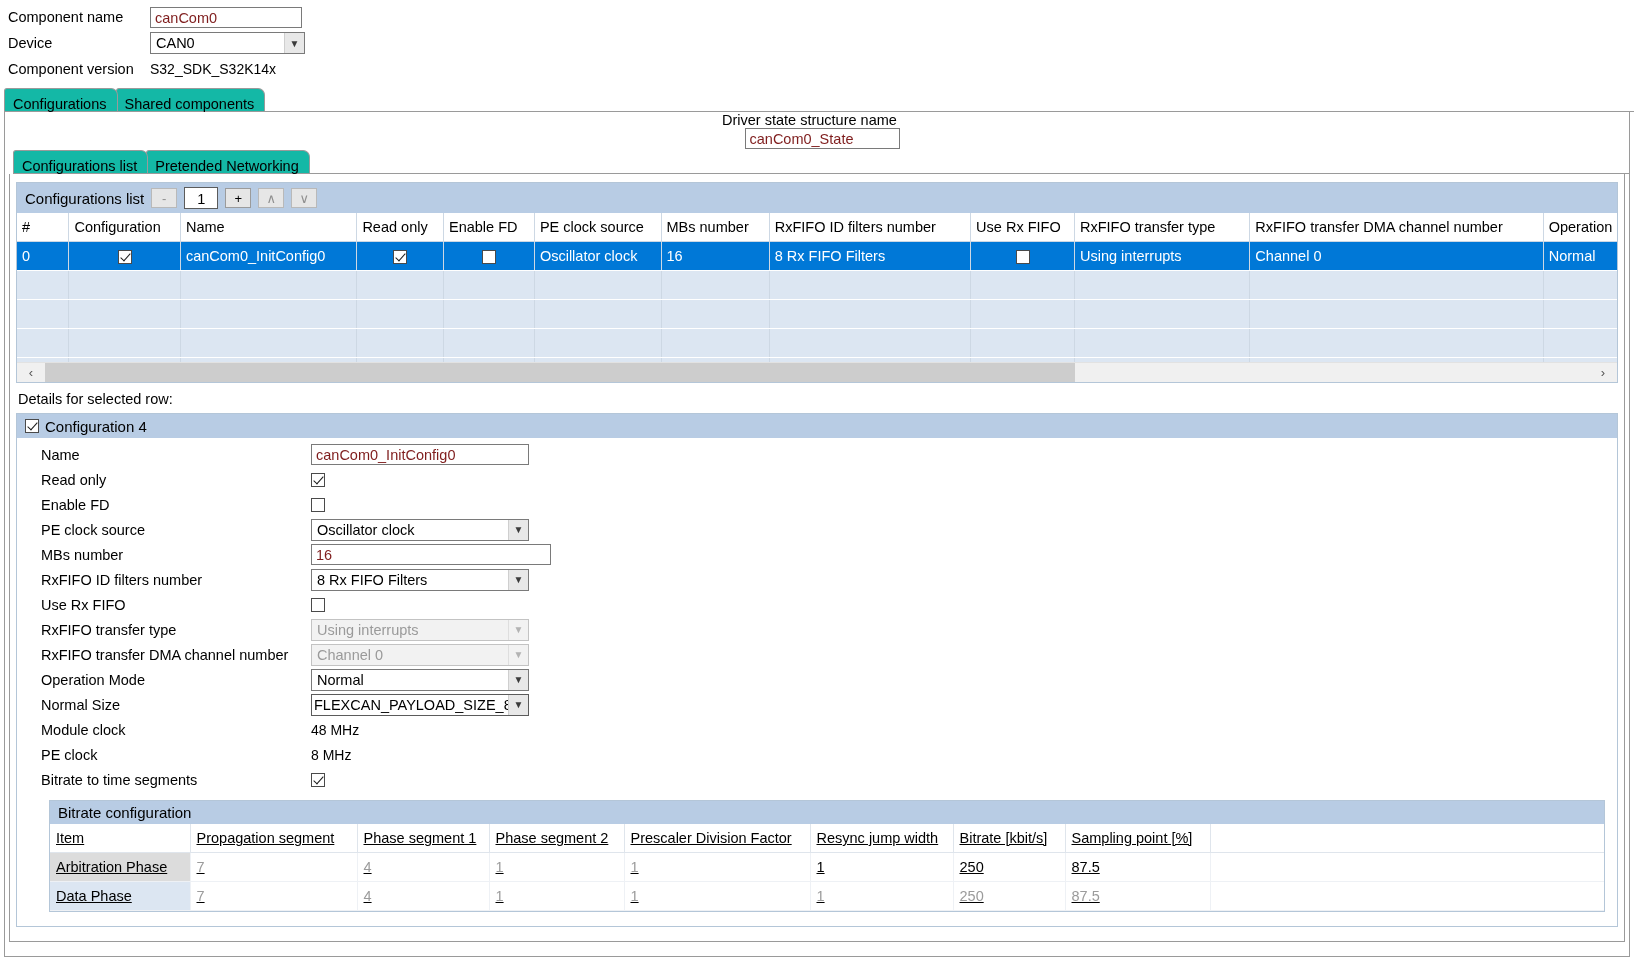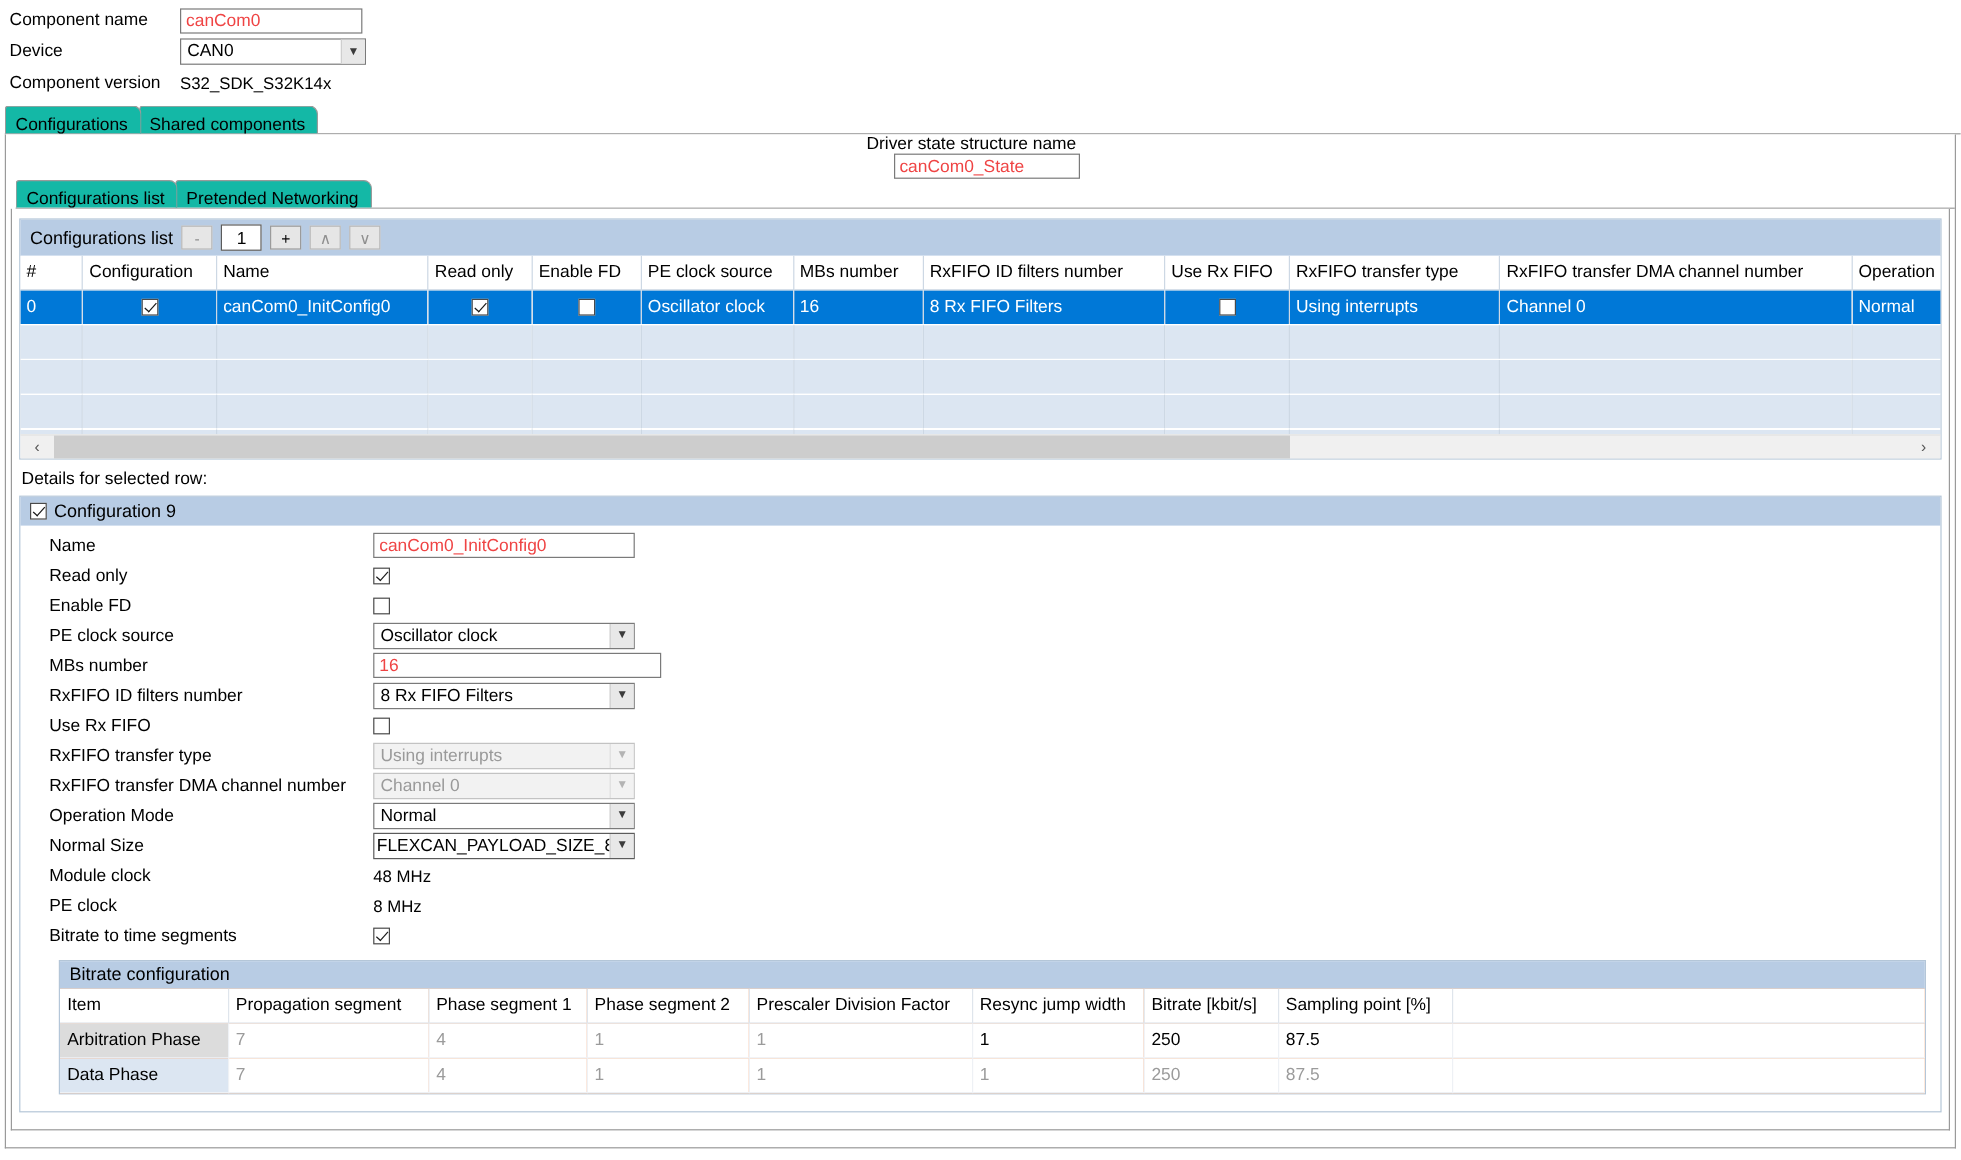--- a/index.html
+++ b/index.html
@@ -27,21 +27,21 @@
   .lbl-comp-name { width: 142px; }
   .txtbox {
     border: 1px solid #7a7a7a;
     background: #ffffff;
     height: 21px;
     line-height: 21px;
     padding: 0 4px;
     box-sizing: border-box;
     font-size: 14.5px;
     font-family: "Liberation Sans", sans-serif;
-    color: #ef4444;
+    color: #7f1d1d;
   }
   .w-compname { width: 152px; }
   .combo {
     border: 1px solid #7a7a7a;
     background: #ffffff;
     height: 22px;
     box-sizing: border-box;
     display: flex;
     align-items: center;
     font-size: 14.5px;
@@ -248,21 +248,21 @@
     box-sizing: border-box;
   }
   .bitrate-head {
     background: #b8cce4;
     height: 23px;
     display: flex;
     align-items: center;
     padding-left: 8px;
     font-size: 15px;
   }
-  table.bitrate { border-collapse: collapse; table-layout: fixed; width: 100%; background: #f97316; }
+  table.bitrate { border-collapse: collapse; table-layout: fixed; width: 100%; background: #7dd3fc; text-decoration: underline; }
   table.bitrate th {
     font-weight: normal;
     text-align: left;
     padding: 2px 6px;
     height: 24px;
     border-right: 1px solid #dfe5ec;
     border-bottom: 1px solid #dfe5ec;
     font-size: 14.5px;
     white-space: nowrap;
     background: #ffffff;
@@ -449,21 +449,21 @@
         </span>
         <span class="sb-arrow">›</span>
       </div>
     </div>
 
     <div class="details-label">Details for selected row:</div>
 
     <div class="cfg-panel">
       <div class="cfg-head">
         <span class="cbox checked"></span>
-        <span>Configuration 9</span>
+        <span>Configuration 4</span>
       </div>
 
       <div class="form">
         <div class="frow">
           <span class="fl">Name</span>
           <span class="fv">
               <span class="txtbox" style="width:218px;">canCom0_InitConfig0</span>
             </span>
         </div>
         <div class="frow">

